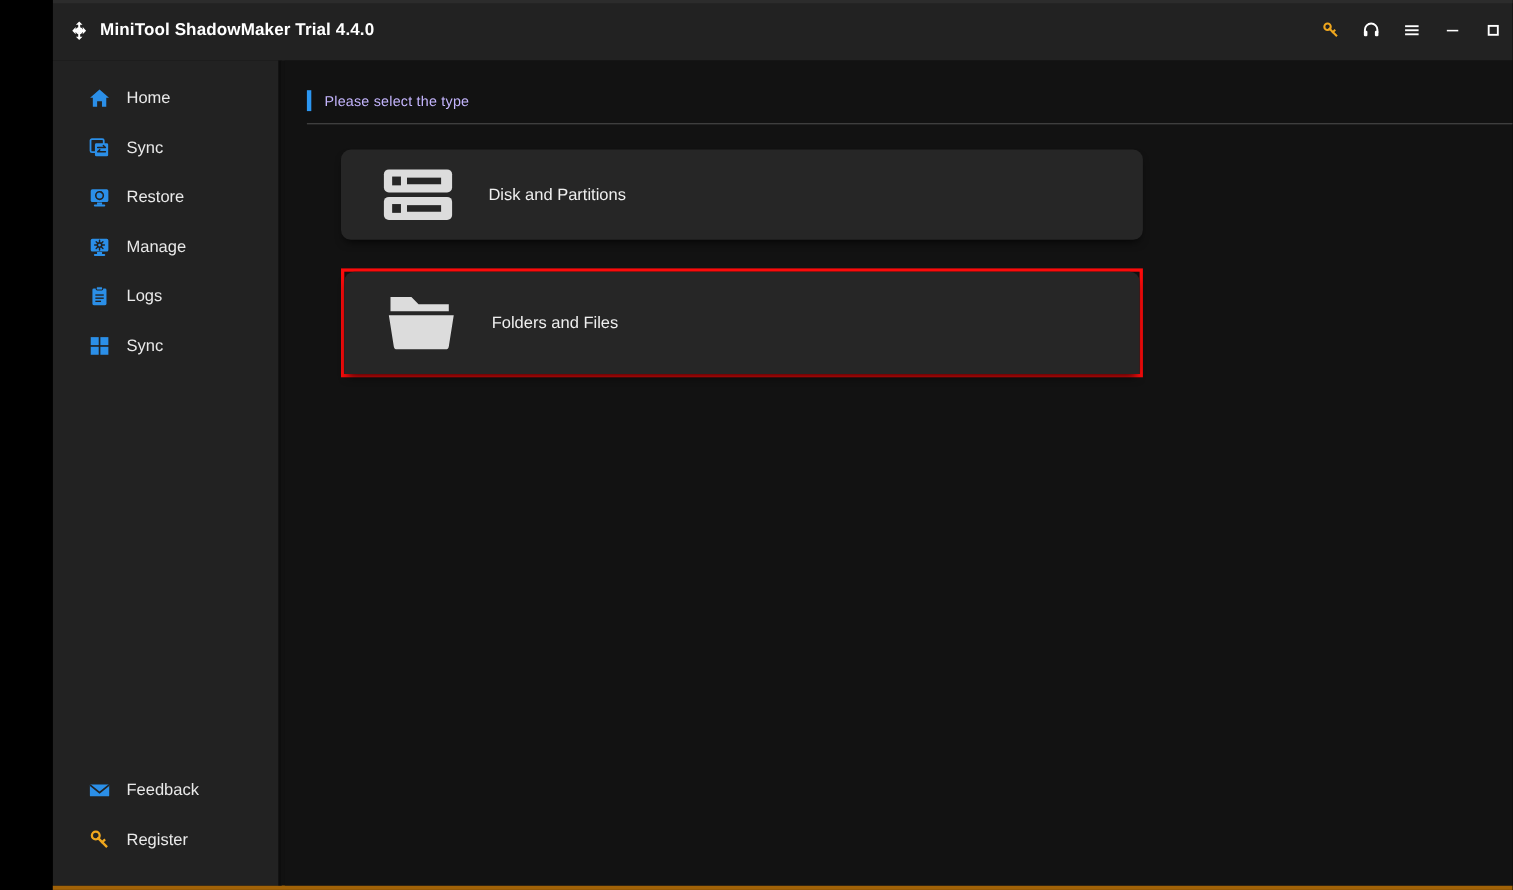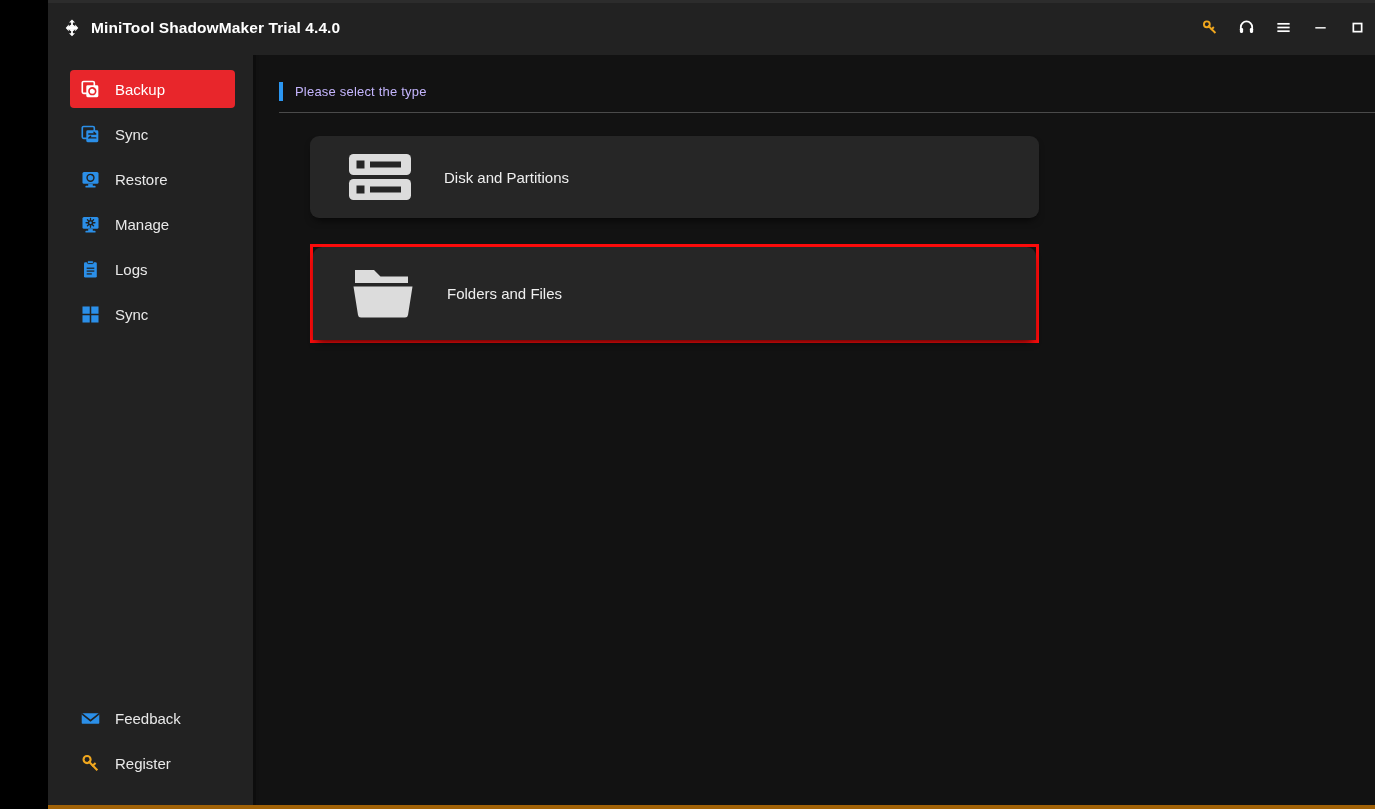--- a/index.html
+++ b/index.html
@@ -278,32 +278,29 @@
         <svg width="17" height="17" viewBox="0 0 18 18">
           <path d="M4.2 4.2 L13.8 13.8 M13.8 4.2 L4.2 13.8" stroke="#ffffff" stroke-width="1.9" stroke-linecap="square"></path>
         </svg>
       </div>
     </div>
   </div>
 
   <div class="sidebar">
     <div class="nav-list">
 
-
-      <div class="nav-item active">
-        <span class="nav-icon">
-          <svg width="21" height="21" viewBox="0 0 22 22">
-            <rect x="2.4" y="2.6" width="12.6" height="12.4" rx="1.4" fill="none" stroke="#ffffff" stroke-width="1.7"></rect>
-            <rect x="6.6" y="6.6" width="12.6" height="12.4" rx="1.4" fill="#ffffff"></rect>
-            <circle cx="12.9" cy="12.8" r="3.5" fill="none" stroke="#e8262b" stroke-width="1.7"></circle>
-            <path d="M12.9 9.6 L15.3 9.6 L15.3 12" fill="#e8262b"></path>
-          </svg>
-        </span>
-        <span class="nav-label">Backup</span>
-      </div>
+      <div class="nav-item">
+        <span class="nav-icon">
+          <svg width="21" height="21" viewBox="0 0 22 22">
+            <path d="M11 2.5 L20 10.3 L17.4 10.3 L17.4 19 L13.3 19 L13.3 13.6 L8.7 13.6 L8.7 19 L4.6 19 L4.6 10.3 L2 10.3 Z" fill="#2b8fe8"></path>
+          </svg>
+        </span>
+        <span class="nav-label">Home</span>
+      </div>
+
 
       <div class="nav-item">
         <span class="nav-icon">
           <svg width="21" height="21" viewBox="0 0 22 22">
             <rect x="2.4" y="2.6" width="12.6" height="12.4" rx="1.4" fill="none" stroke="#2b8fe8" stroke-width="1.7"></rect>
             <rect x="6.6" y="6.6" width="12.6" height="12.4" rx="1.4" fill="#2b8fe8"></rect>
             <path d="M9.2 10.5 L16.6 10.5 M16.6 10.5 L14.6 8.7 M9.2 14.6 L16.6 14.6 M9.2 14.6 L11.2 12.8" stroke="#222222" stroke-width="1.4" fill="none" stroke-linecap="round"></path>
           </svg>
         </span>
         <span class="nav-label">Sync</span>

